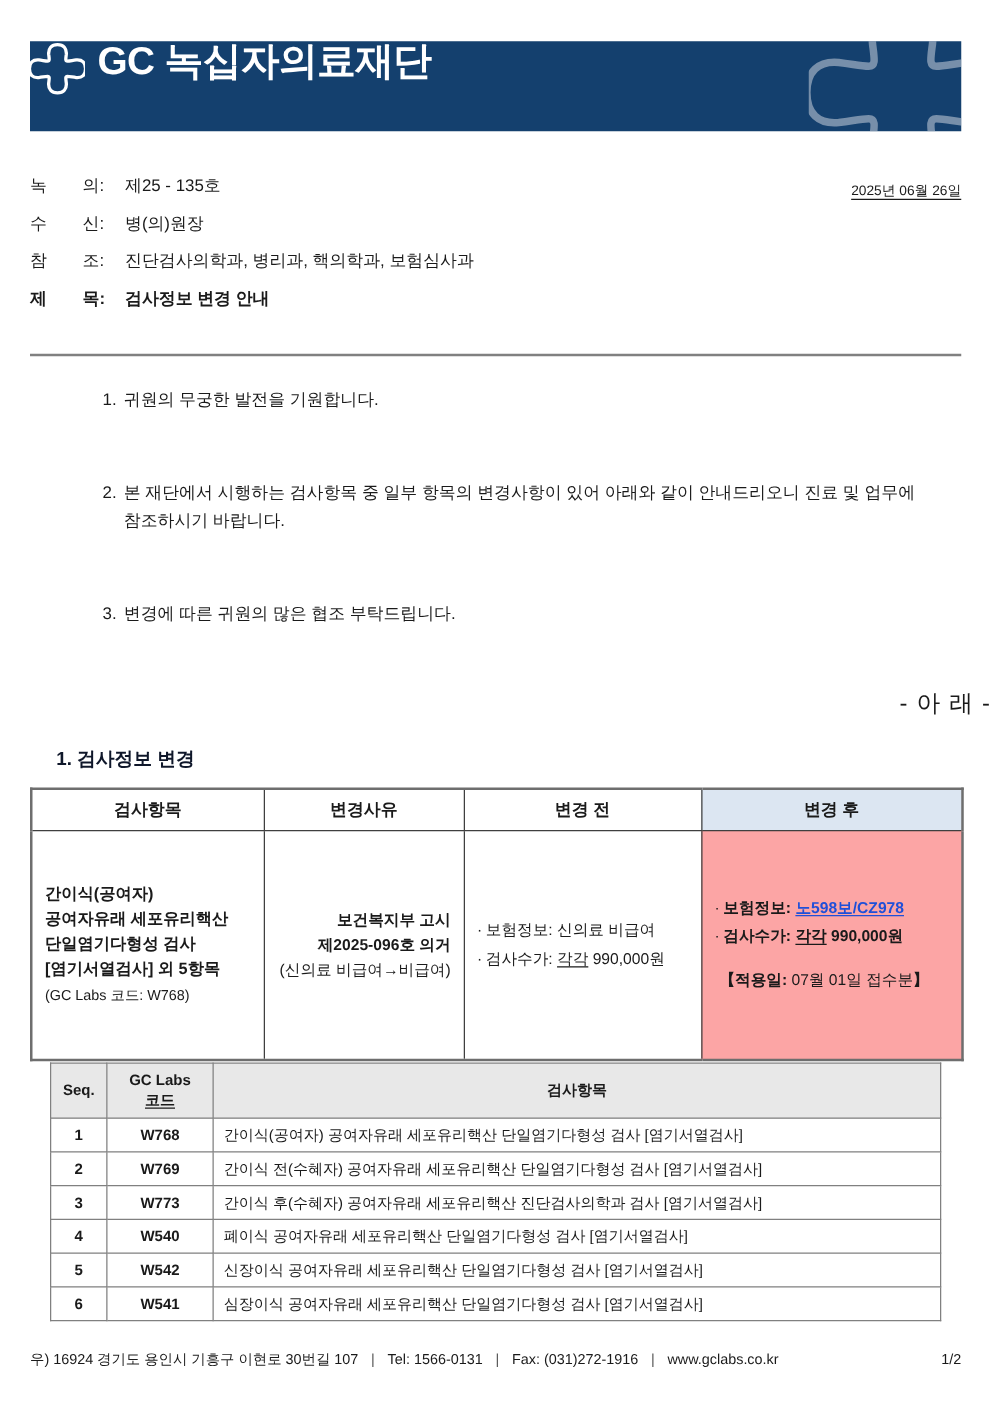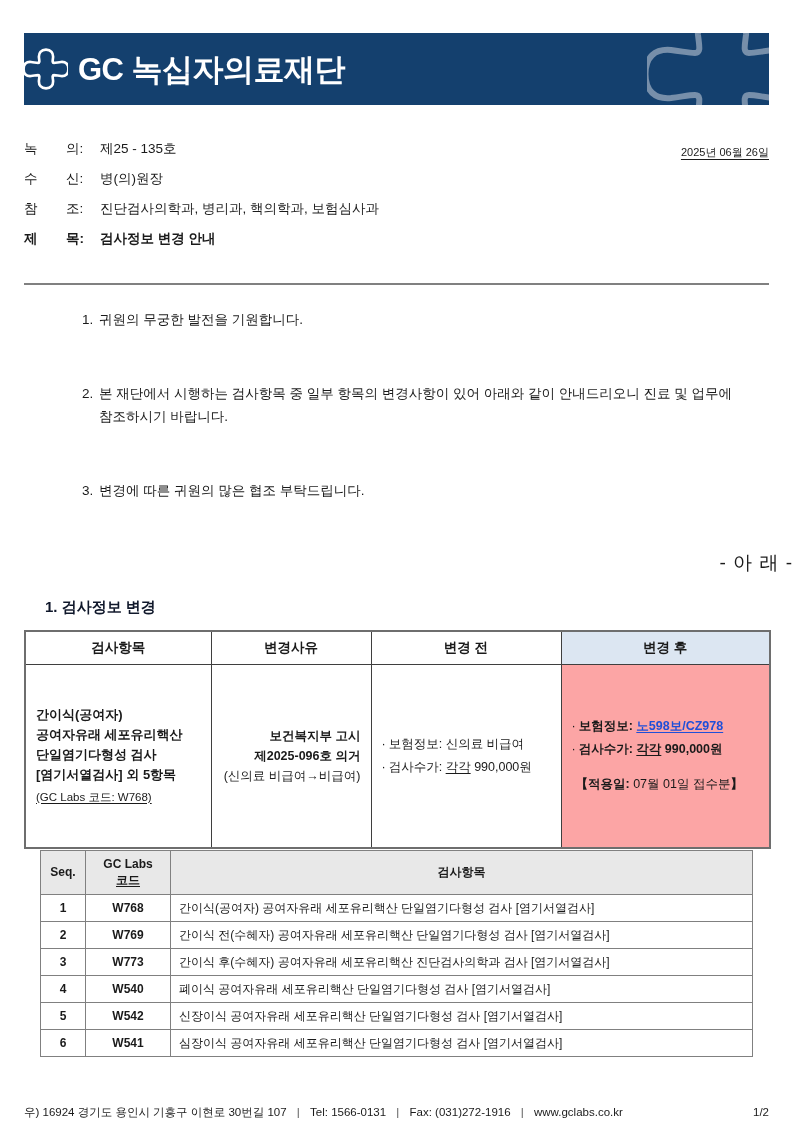--- a/index.html
+++ b/index.html
@@ -31,21 +31,21 @@
     position: absolute;
     left: 24px;
     top: 33px;
     width: 745px;
     height: 72px;
     background: #14406e;
     overflow: hidden;
   }
   .header-inner {
     display: flex;
-    align-items: center;
+    align-items: flex-start;
     height: 100%;
     padding-left: 0;
     position: relative;
     z-index: 2;
   }
   .logo-mark {
     width: 44px;
     height: 44px;
     flex: 0 0 44px;
     margin-right: 10px;
@@ -198,21 +198,20 @@
 
   .cell-item {
     text-align: left;
     font-weight: bold;
     line-height: 1.55;
     font-size: 13px;
   }
   .cell-item .code-line {
     font-weight: normal;
     font-size: 11.5px;
-    text-decoration: underline;
     text-underline-offset: 2px;
     margin-top: 3px;
     display: block;
   }
   .cell-reason {
     text-align: right;
     line-height: 1.6;
     font-size: 12.5px;
   }
   .cell-reason .r1, .cell-reason .r2 { font-weight: bold; display: block; }
@@ -273,21 +272,21 @@
     padding: 0 8px;
   }
   .td-seq  { text-align: center; font-weight: bold; }
   .td-code { text-align: center; font-weight: bold; }
   .td-name { text-align: left; }
 
   
   .footer {
     position: absolute;
     left: 24px;
-    top: 1105px;
+    top: 1080px;
     width: 745px;
     display: flex;
     align-items: baseline;
     justify-content: space-between;
     font-size: 11.5px;
   }
   .footer-left { white-space: nowrap; }
   .footer-left .sep { margin: 0 7px; color: #555; }
   .footer-page { white-space: nowrap; }
 </style>

